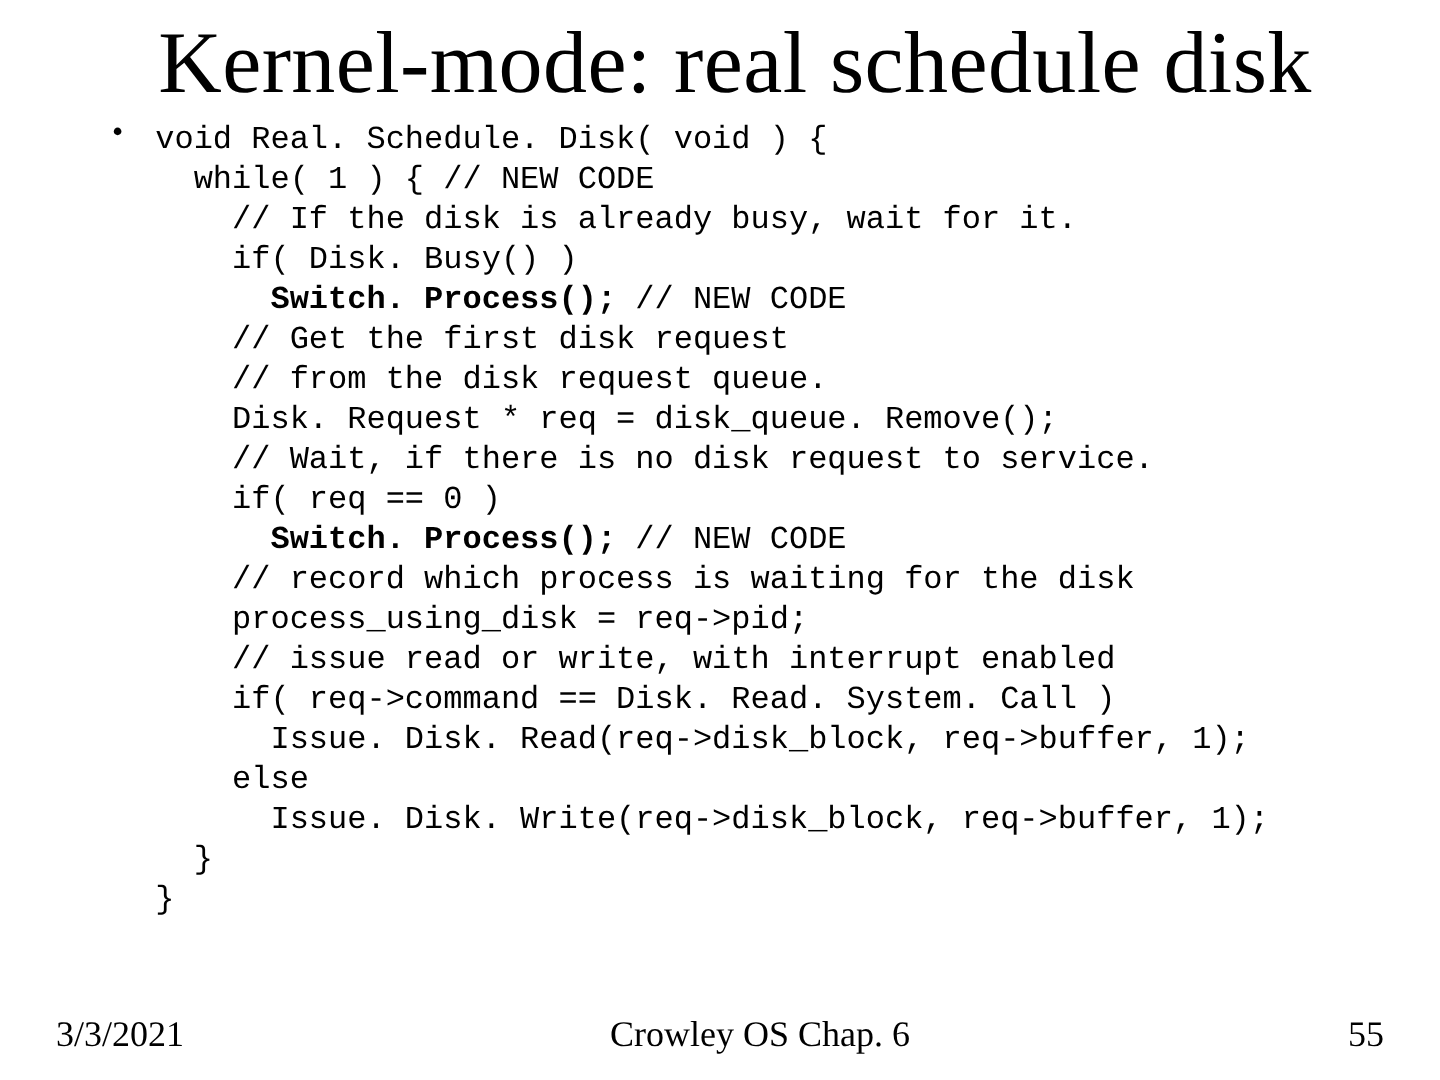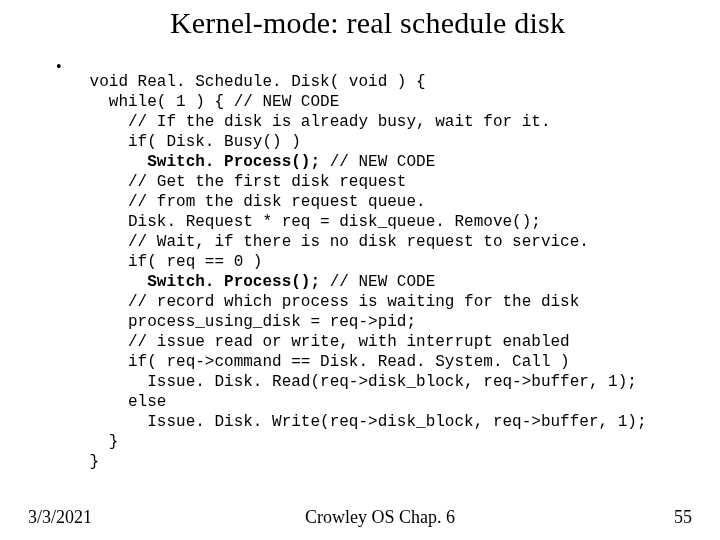--- a/index.html
+++ b/index.html
@@ -17,42 +17,42 @@
     width: 720px;
     height: 540px;
     box-sizing: border-box;
   }
   .title {
     position: absolute;
     top: 6px;
     left: 15px;
     right: 0;
     text-align: center;
-    font-size: 30px;
+    font-size: 44px;
     font-weight: 400;
     letter-spacing: 0.2px;
   }
   .body {
     position: absolute;
     top: 56px;
     left: 56px;
     right: 30px;
   }
   .bullet-row {
     display: flex;
     align-items: flex-start;
     gap: 12px;
   }
   .bullet {
     font-size: 16px;
     line-height: 20px;
     margin-top: 1px;
   }
   pre.code {
-    margin: 16px;
+    margin: 4px;
     font-family: "Courier New", Courier, monospace;
     font-size: 16px;
     line-height: 20px;
     white-space: pre;
   }
   .bold { font-weight: 700; }
   .footer {
     position: absolute;
     left: 0;
     right: 0;

